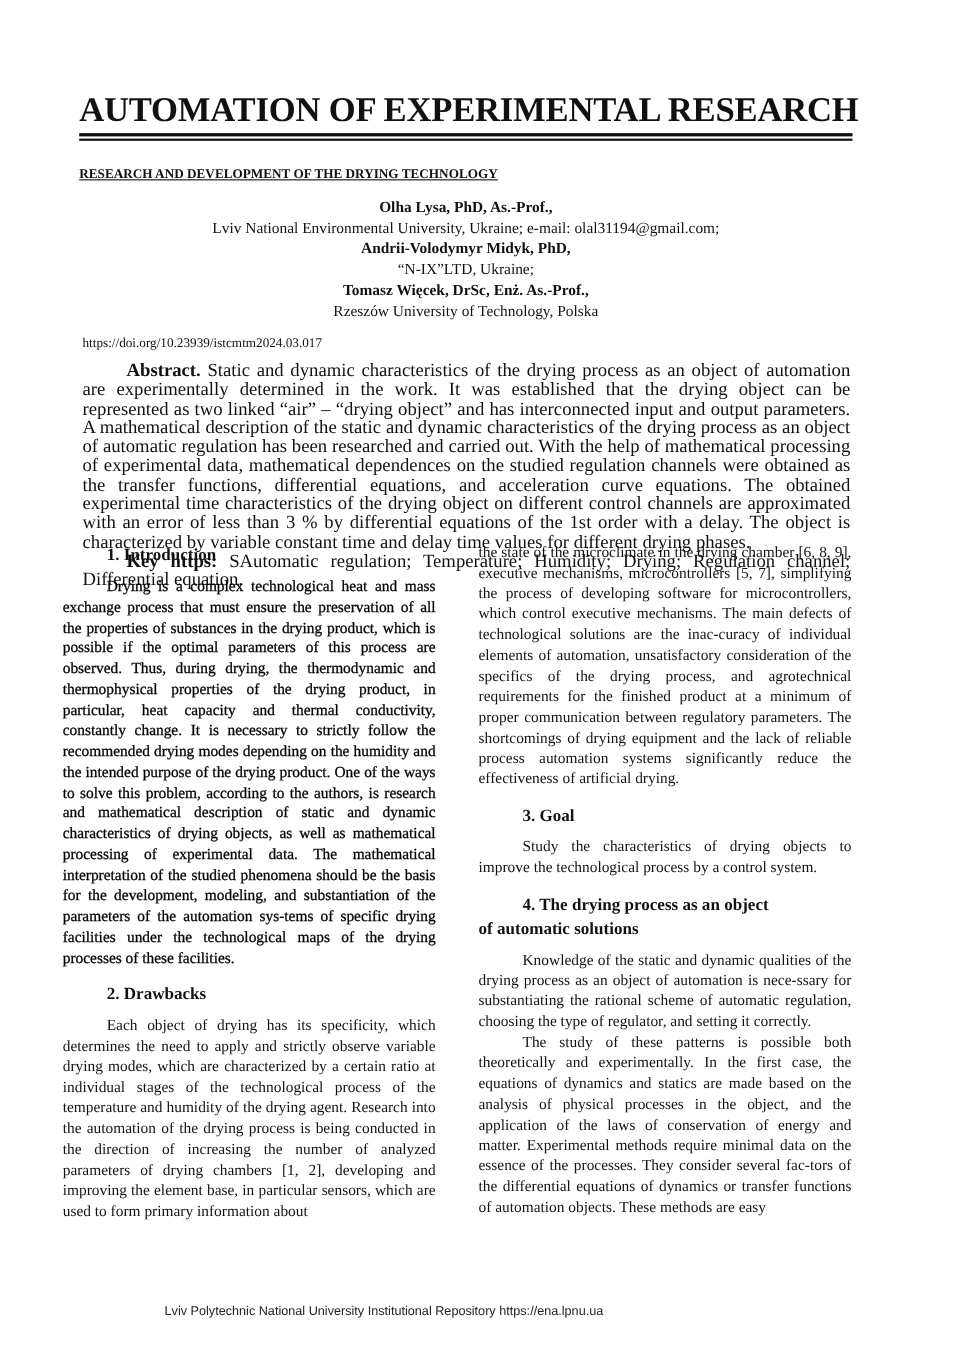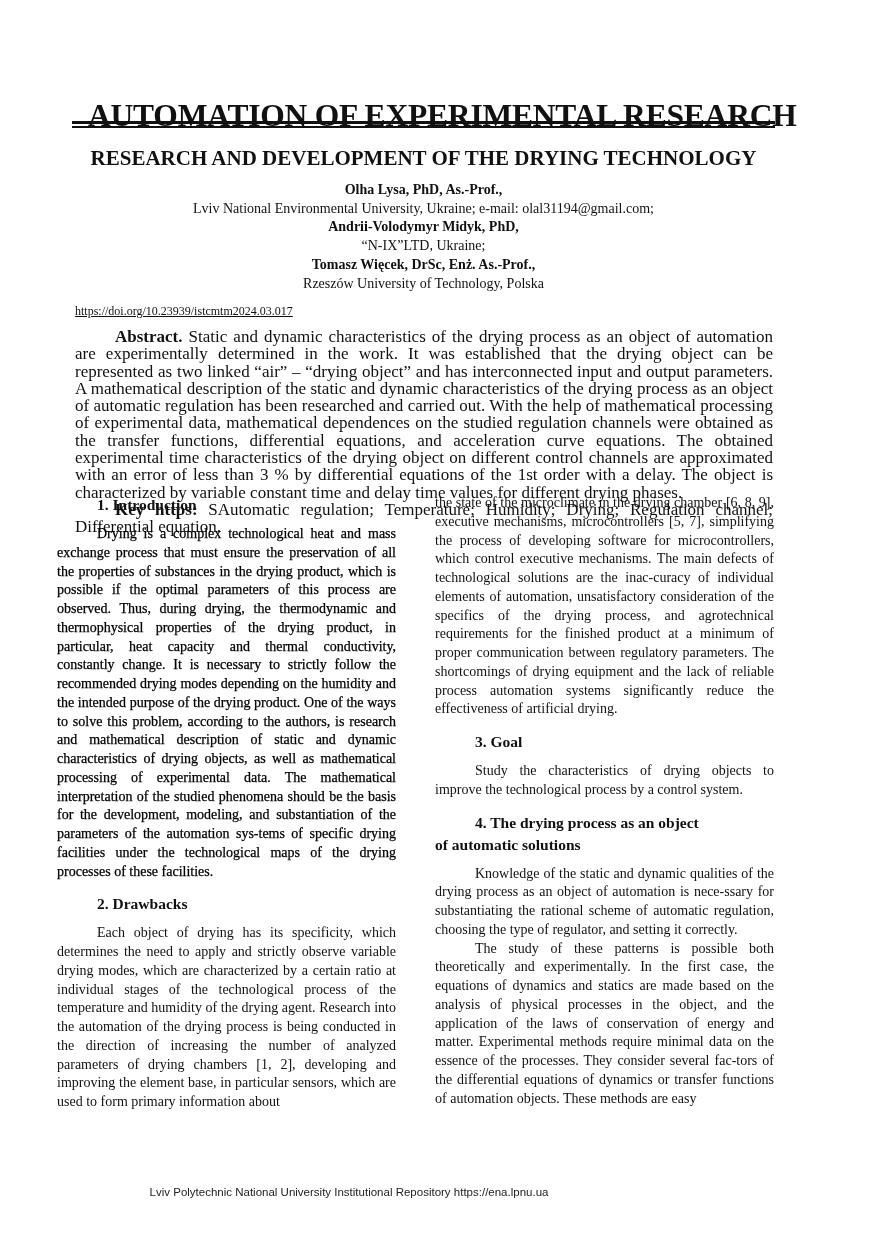--- a/index.html
+++ b/index.html
@@ -3,39 +3,39 @@
 <meta charset="utf-8">
 <style>
   html, body { margin: 0; padding: 0; background: #ffffff; }
   body {
     width: 877px; height: 1240px; position: relative; overflow: hidden;
     font-family: "Liberation Serif", "DejaVu Serif", serif; color: #111111;
   }
   .journal-title {
     position: absolute; left: 72px; top: 80px; width: 703px;
     text-align: center; font-weight: bold; font-size: 31.5px; letter-spacing: -0.2px;
-    margin: 16px; line-height: 40px; white-space: nowrap;
+    margin: 0; line-height: 40px; white-space: nowrap;
   }
   .rule {
     position: absolute; left: 72px; width: 703px; background: #111;
   }
   .rule.r1 { top: 121px; height: 3px; }
   .rule.r2 { top: 126px; height: 1.5px; }
   .paper-title {
-    position: absolute; left: 72px; top: 148px; width: 703px; text-align: center;
-    font-weight: bold; font-size: 21px; margin: 0; line-height: 20px; white-space: nowrap;
+    position: absolute; left: 72px; top: 148px; width: 703px; 
+    font-weight: bold; font-size: 12px; margin: 0; line-height: 20px; white-space: nowrap; text-decoration: underline;
   }
   .authors {
     position: absolute; left: 72px; top: 181px; width: 703px; text-align: center;
     font-size: 14px; line-height: 18.7px; 
   }
   .authors .name { font-weight: bold; display: block; }
   .authors .aff { display: block; }
   .doi {
-    position: absolute; left: 75px; top: 303px; font-size: 12px; line-height: 16px; text-decoration: underline;
+    position: absolute; left: 75px; top: 303px; font-size: 12px; line-height: 16px;
   }
   .abstract {
     position: absolute; left: 75px; top: 328px; width: 698px;
     font-size: 17px; line-height: 17.3px; text-align: justify; margin: 0;
   }
   .abstract p { margin: 0; text-indent: 40px; }
   .abstract b { font-weight: bold; }
   .col {
     position: absolute; top: 494px; width: 339px;
     font-size: 14px; line-height: 18.75px; text-align: justify;

